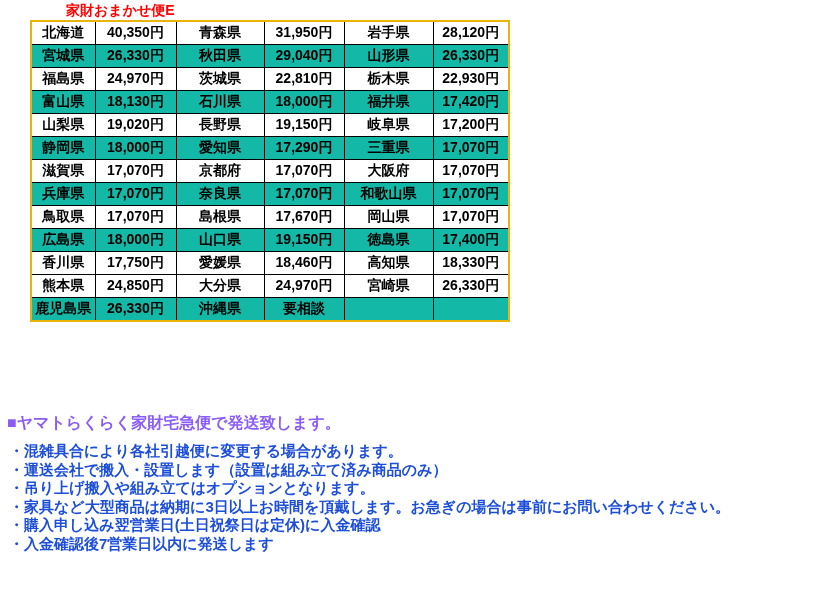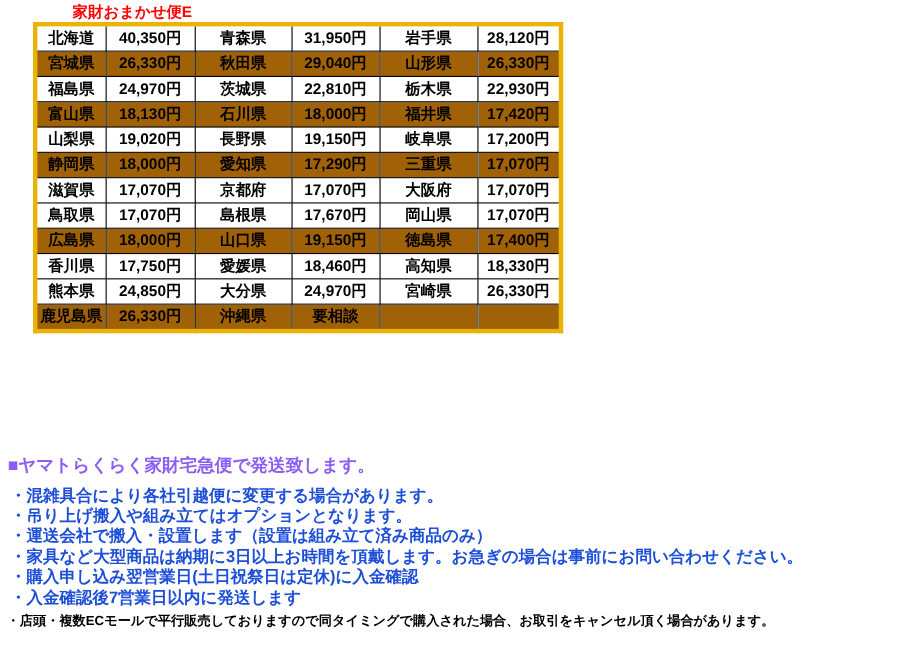--- a/index.html
+++ b/index.html
@@ -39,22 +39,22 @@
   #fee-table td {
     border: 1px solid #000000;
     height: 22px;
     text-align: center;
     vertical-align: middle;
     padding: 0 2px;
     white-space: nowrap;
     overflow: hidden;
     background: #ffffff;
   }
-  #fee-table { border: 4px solid #eab308; }
-  #fee-table tr.alt td { background: #a16207; }
+  #fee-table { border: 2px solid #eab308; }
+  #fee-table tr.alt td { background: #14b8a6; }
   
   #notes-heading {
     position: absolute;
     left: 7px;
     top: 413px;
     font-size: 16px;
     font-weight: bold;
     color: #8b5cf6;
     white-space: nowrap;
   }
@@ -144,20 +144,28 @@
           <td>17,070円</td>
         </tr>
         <tr>
           <td>滋賀県</td>
           <td>17,070円</td>
           <td>京都府</td>
           <td>17,070円</td>
           <td>大阪府</td>
           <td>17,070円</td>
         </tr>
+        <tr class="alt">
+          <td>兵庫県</td>
+          <td>17,070円</td>
+          <td>奈良県</td>
+          <td>17,070円</td>
+          <td>和歌山県</td>
+          <td>17,070円</td>
+        </tr>
         <tr>
           <td>鳥取県</td>
           <td>17,070円</td>
           <td>島根県</td>
           <td>17,670円</td>
           <td>岡山県</td>
           <td>17,070円</td>
         </tr>
         <tr class="alt">
           <td>広島県</td>
@@ -191,22 +199,21 @@
           <td></td>
           <td></td>
         </tr>
       </tbody>
   </table>
 
   <div id="notes-heading">■ヤマトらくらく家財宅急便で発送致します。</div>
 
   <div id="notes-list">
       <div class="bullet">・混雑具合により各社引越便に変更する場合があります。</div>
+      <div class="bullet">・運送会社で搬入・設置します（設置は組み立て済み商品のみ）</div>
       <div class="bullet">・吊り上げ搬入や組み立てはオプションとなります。</div>
-      <div class="bullet">・運送会社で搬入・設置します（設置は組み立て済み商品のみ）</div>
       <div class="bullet">・家具など大型商品は納期に3日以上お時間を頂戴します。お急ぎの場合は事前にお問い合わせください。</div>
       <div class="bullet">・購入申し込み翌営業日(土日祝祭日は定休)に入金確認</div>
       <div class="bullet">・入金確認後7営業日以内に発送します</div>
     </div>
 
-  <div id="footnote">・店頭・複数ECモールで平行販売しておりますので同タイミングで購入された場合、お取引をキャンセル頂く場合があります。</div>
 
 </div>
 
 </body></html>

